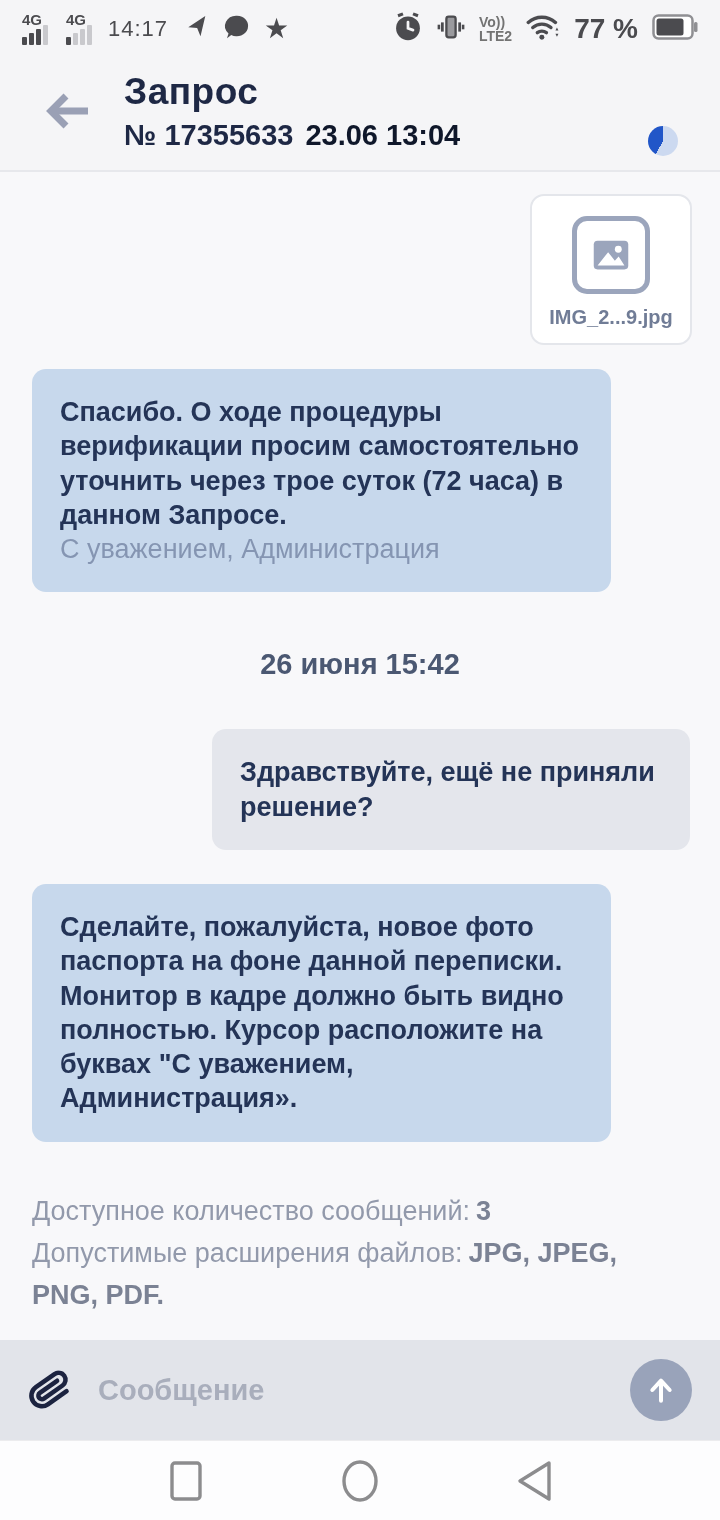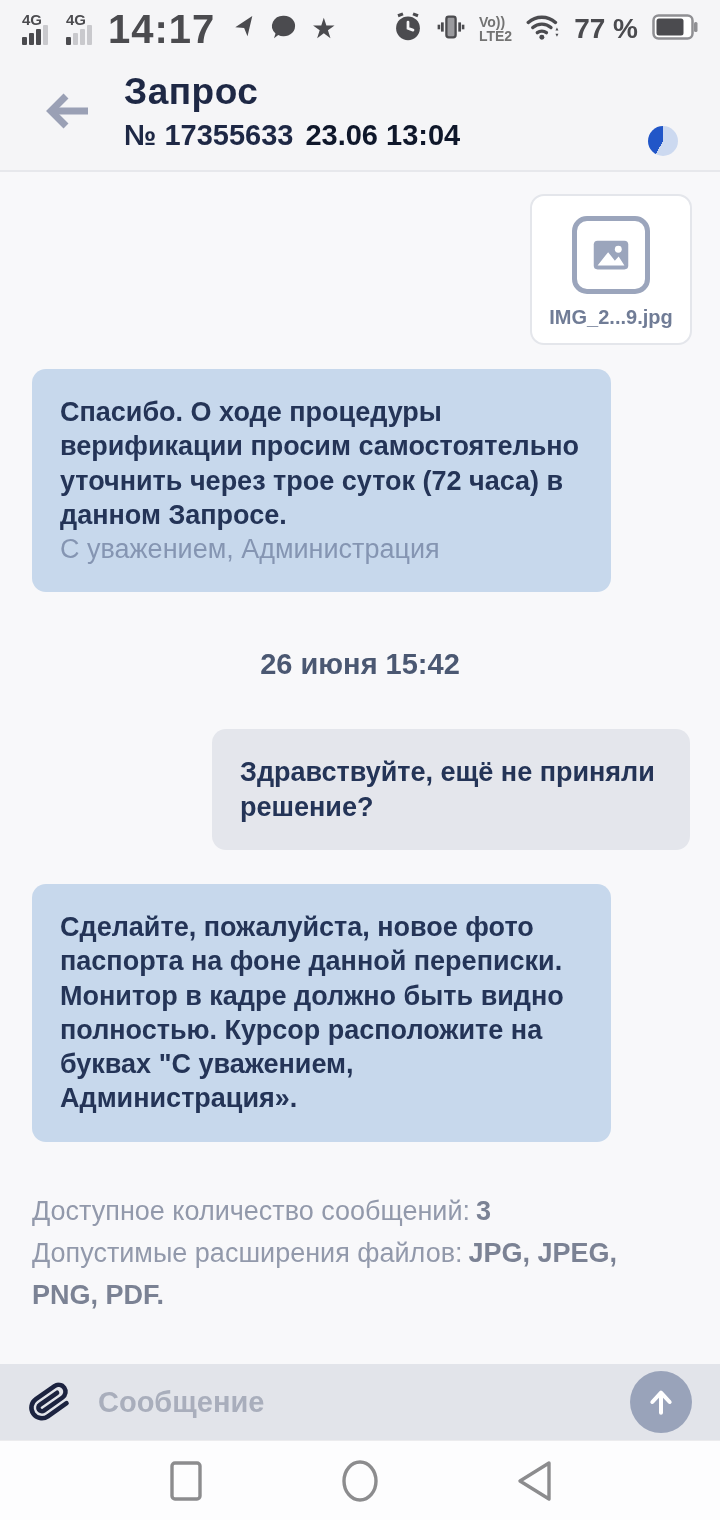--- a/index.html
+++ b/index.html
@@ -13,21 +13,21 @@
   .status-bar{
     height:58px; background:#f5f5f7; flex:0 0 auto;
     display:flex; align-items:center; padding:0 22px; color:#4b4b4f;
   }
   .sb-left,.sb-right{ display:flex; align-items:center; gap:12px; }
   .sb-right{ margin-left:auto; gap:14px; }
   .sig{ display:flex; align-items:flex-end; gap:2px; position:relative; padding-top:12px;text-align:center; }
   .sig .gtag{ position:absolute; top:-2px; left:0; font-size:15px; font-weight:700; color:#4b4b4f; }
   .sig i{ display:block; width:5px; background:#4b4b4f; border-radius:1px; }
   .sig i.dim{ background:#c9c9cd; }
-  .sb-time{ font-size:40px; font-weight:700; letter-spacing:1px; margin:0 4px; }
+  .sb-time{ font-size:22px; font-weight:400; letter-spacing:1px; margin:0 4px; }
   .star{ font-size:28px; line-height:1; color:#4b4b4f; }
   .volte{ display:flex; flex-direction:column; align-items:flex-start; line-height:1; color:#737373; }
   .volte b{ font-size:14px; font-weight:700; }
   .batt-text{ font-size:28px; font-weight:600; }
   
   .header{
     background:#f5f5f7; flex:0 0 auto; height:114px; position:relative;
     display:flex; align-items:center; padding:0 40px 6px 38px;
     border-bottom:2px solid #e7e8ec;
   }
@@ -65,21 +65,21 @@
   .date-sep{
     margin-top:56px; margin-bottom:48px; text-align:center;
     font-size:29px; font-weight:600; color:#4b5872;
   }
   
   .limits{ margin:48px 30px 0 32px; }
   .limit-row{ font-size:27px; line-height:42px; color:#9299ab; font-weight:500; }
   .limit-row b{ color:#7b8294; font-weight:700; margin-left:6px; }
   
   .composer{
-    flex:0 0 auto; height:76px; background:#e2e4ea;
+    flex:0 0 auto; height:100px; background:#e2e4ea;
     display:flex; align-items:center; padding:0 28px;
   }
   .clip-btn{ width:44px; height:44px; display:flex; align-items:center; justify-content:center; cursor:pointer; }
   .msg-input{
     flex:1; margin-left:26px; border:none; outline:none; background:transparent;
     font-family:"Liberation Sans", sans-serif; font-size:29px; font-weight:600; color:#243457;
   }
   .msg-input::placeholder{ color:#a9aebc; font-weight:600; }
   .send-btn{
     width:62px; height:62px; border-radius:50%; background:#99a3ba; border:none;

